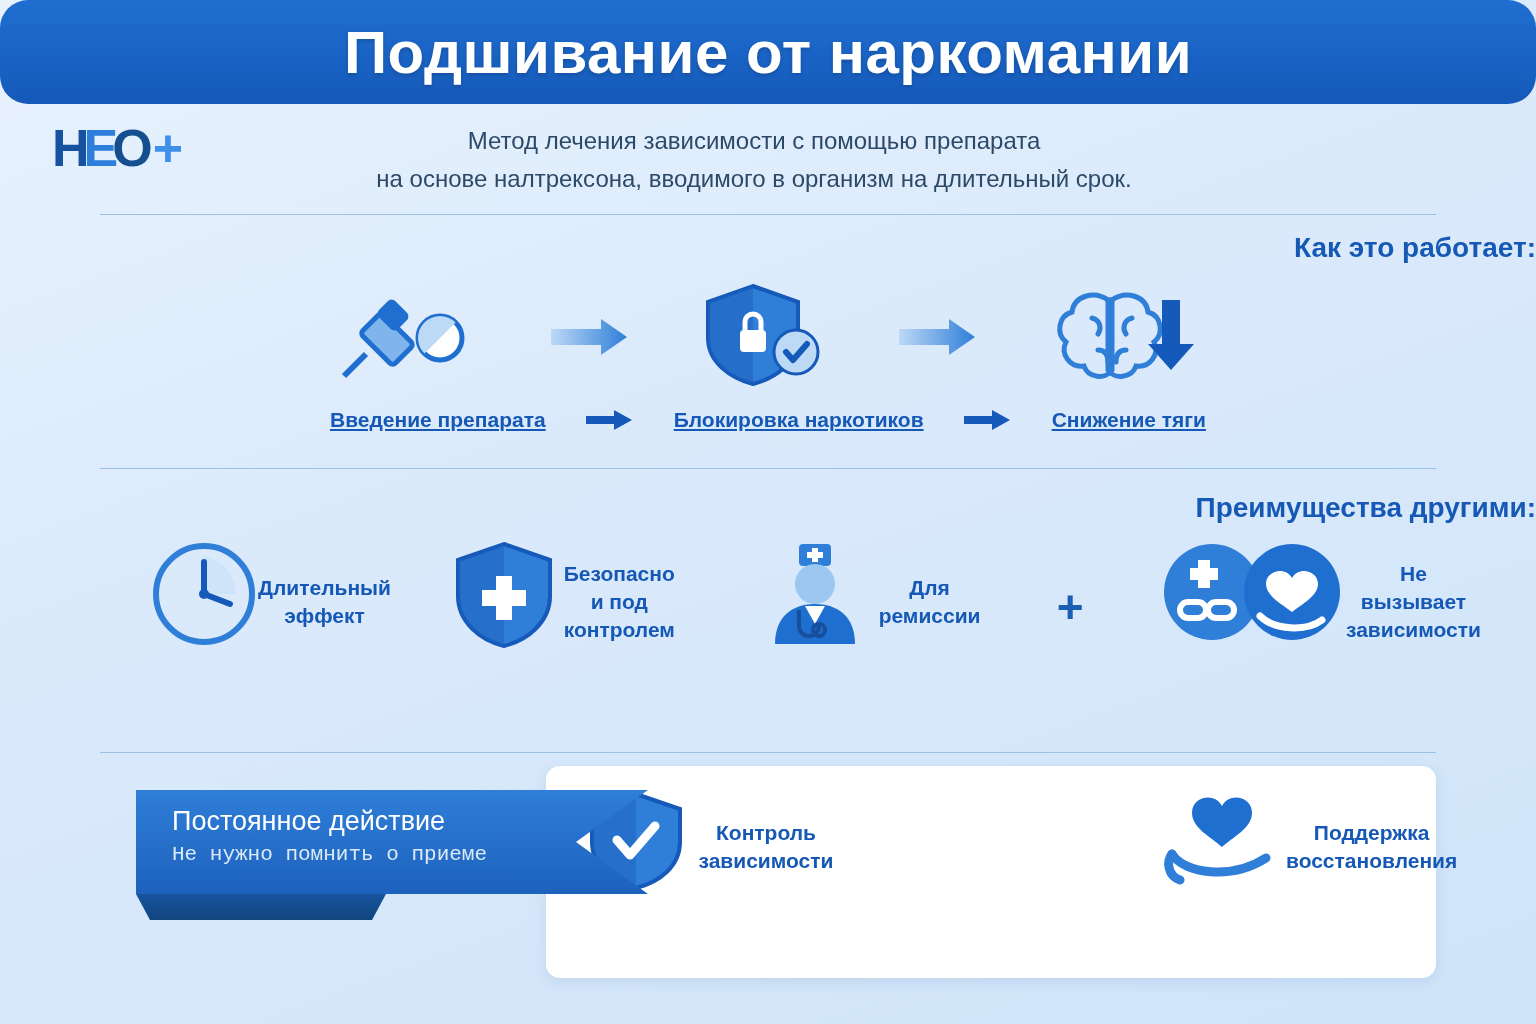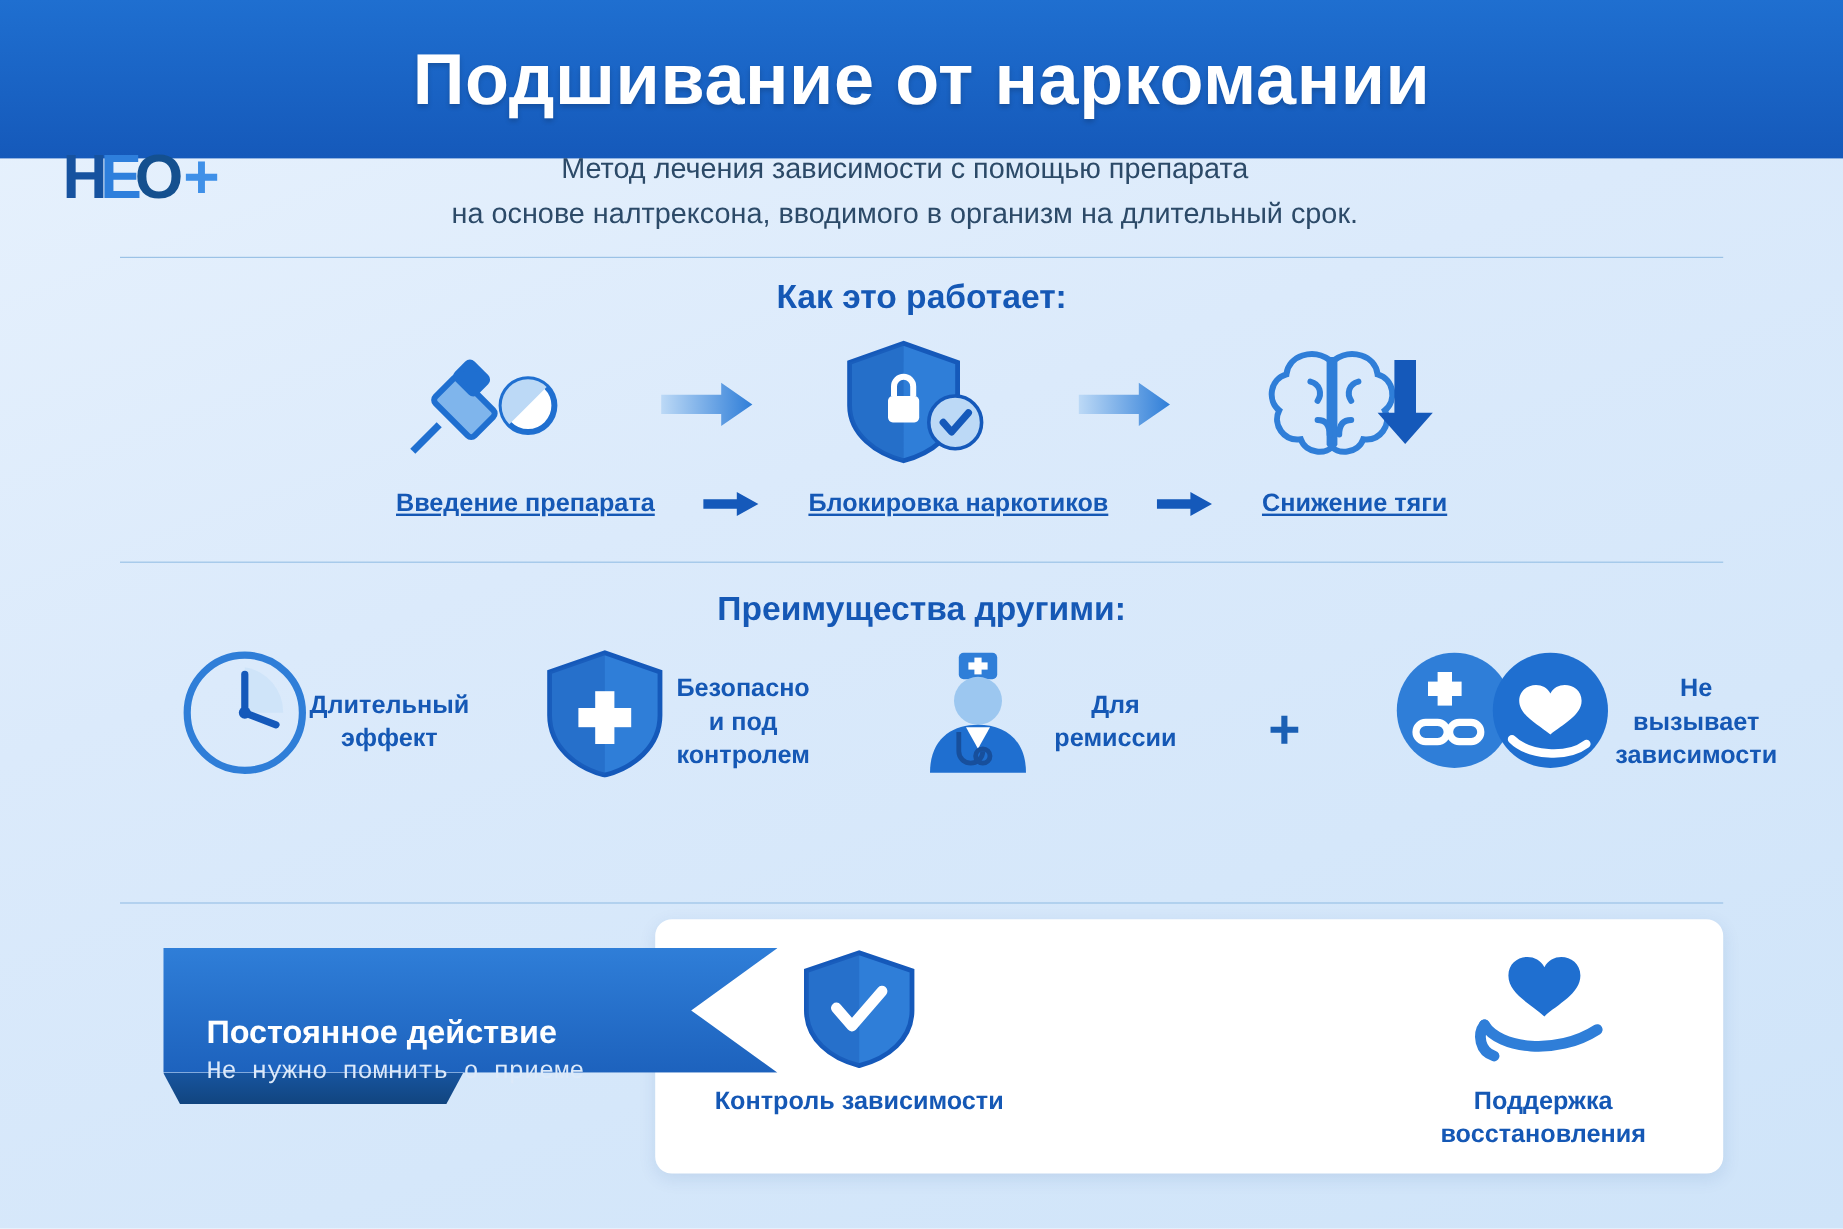--- a/index.html
+++ b/index.html
@@ -16,25 +16,26 @@
     height: 1024px;
     overflow: hidden;
     background: linear-gradient(160deg, #e8f2fd 0%, #dbeafb 40%, #cfe4f9 100%);
   }
 
   
   .header {
     position: absolute;
     left: 0; top: 0;
     width: 1536px;
-    height: 132px;
+    height: 104px;
     background: linear-gradient(180deg, #1f6fd0 0%, #1559ba 100%);
     display: flex;
     align-items: center;
     justify-content: center;
+    border-radius: 28px;
   }
   .header-title {
     color: #ffffff;
     font-size: 60px;
     font-weight: bold;
     letter-spacing: 0.5px;
     text-shadow: 0 2px 4px rgba(0,0,0,0.18);
   }
 
   
@@ -78,21 +79,21 @@
     height: 1px;
     background: #9bc2e6;
   }
   #div1 { top: 214px; }
   #div2 { top: 468px; }
   #div3 { top: 752px; }
 
   .section-title {
     position: absolute;
     width: 1536px;
-    text-align: center;
+    text-align: right;
     color: #1558b5;
     font-size: 28px;
     font-weight: bold;
   }
   #st1 { top: 232px; }
   #st2 { top: 492px; }
 
   
   .how-icons {
     position: absolute;
@@ -178,21 +179,21 @@
     position: absolute;
     left: 586px;
     top: 790px;
     width: 830px;
     display: flex;
     justify-content: space-between;
   }
   .card-item {
     width: 260px;
     display: flex;
-    flex-direction: column;
+    flex-direction: row;
     align-items: center;
   }
   .card-icon {
     height: 100px;
     display: flex;
     align-items: center;
     justify-content: center;
   }
   .card-label {
     margin-top: 14px;
@@ -225,22 +226,21 @@
   }
   .ribbon-text {
     position: absolute;
     left: 172px;
     top: 806px;
     width: 420px;
   }
   .ribbon-title {
     color: #ffffff;
     font-size: 27px;
-    font-weight: bold;
-    margin-top: 39px;
+    font-weight: normal;
   }
   .ribbon-sub {
     color: #dce9f9;
     font-size: 21px;
     margin-top: 6px;
     font-family: Liberation Mono, monospace;
   }
 </style>
 </head>
 <body>

